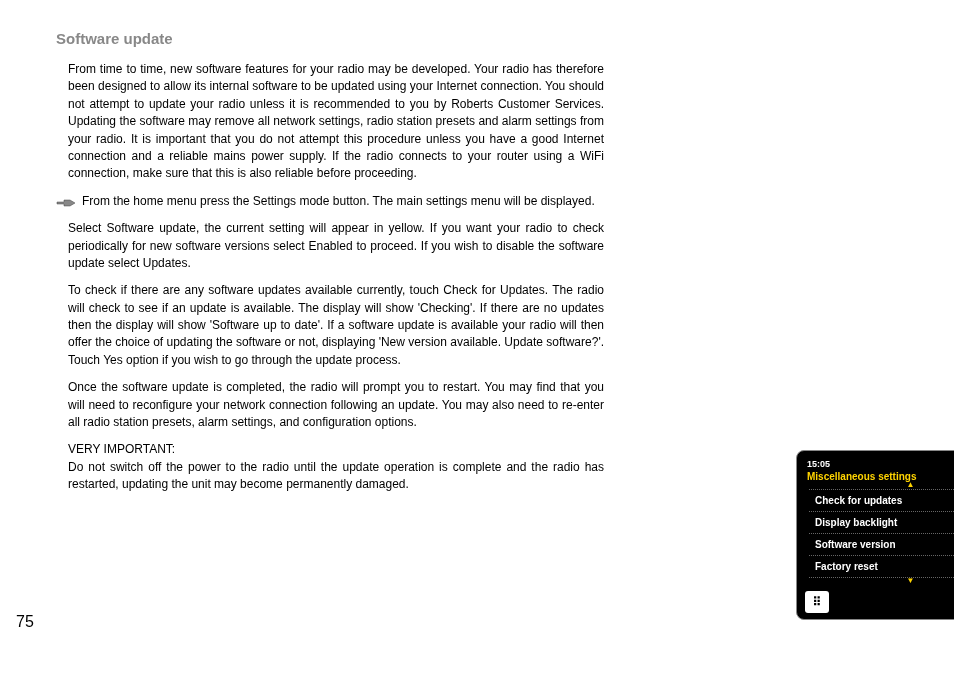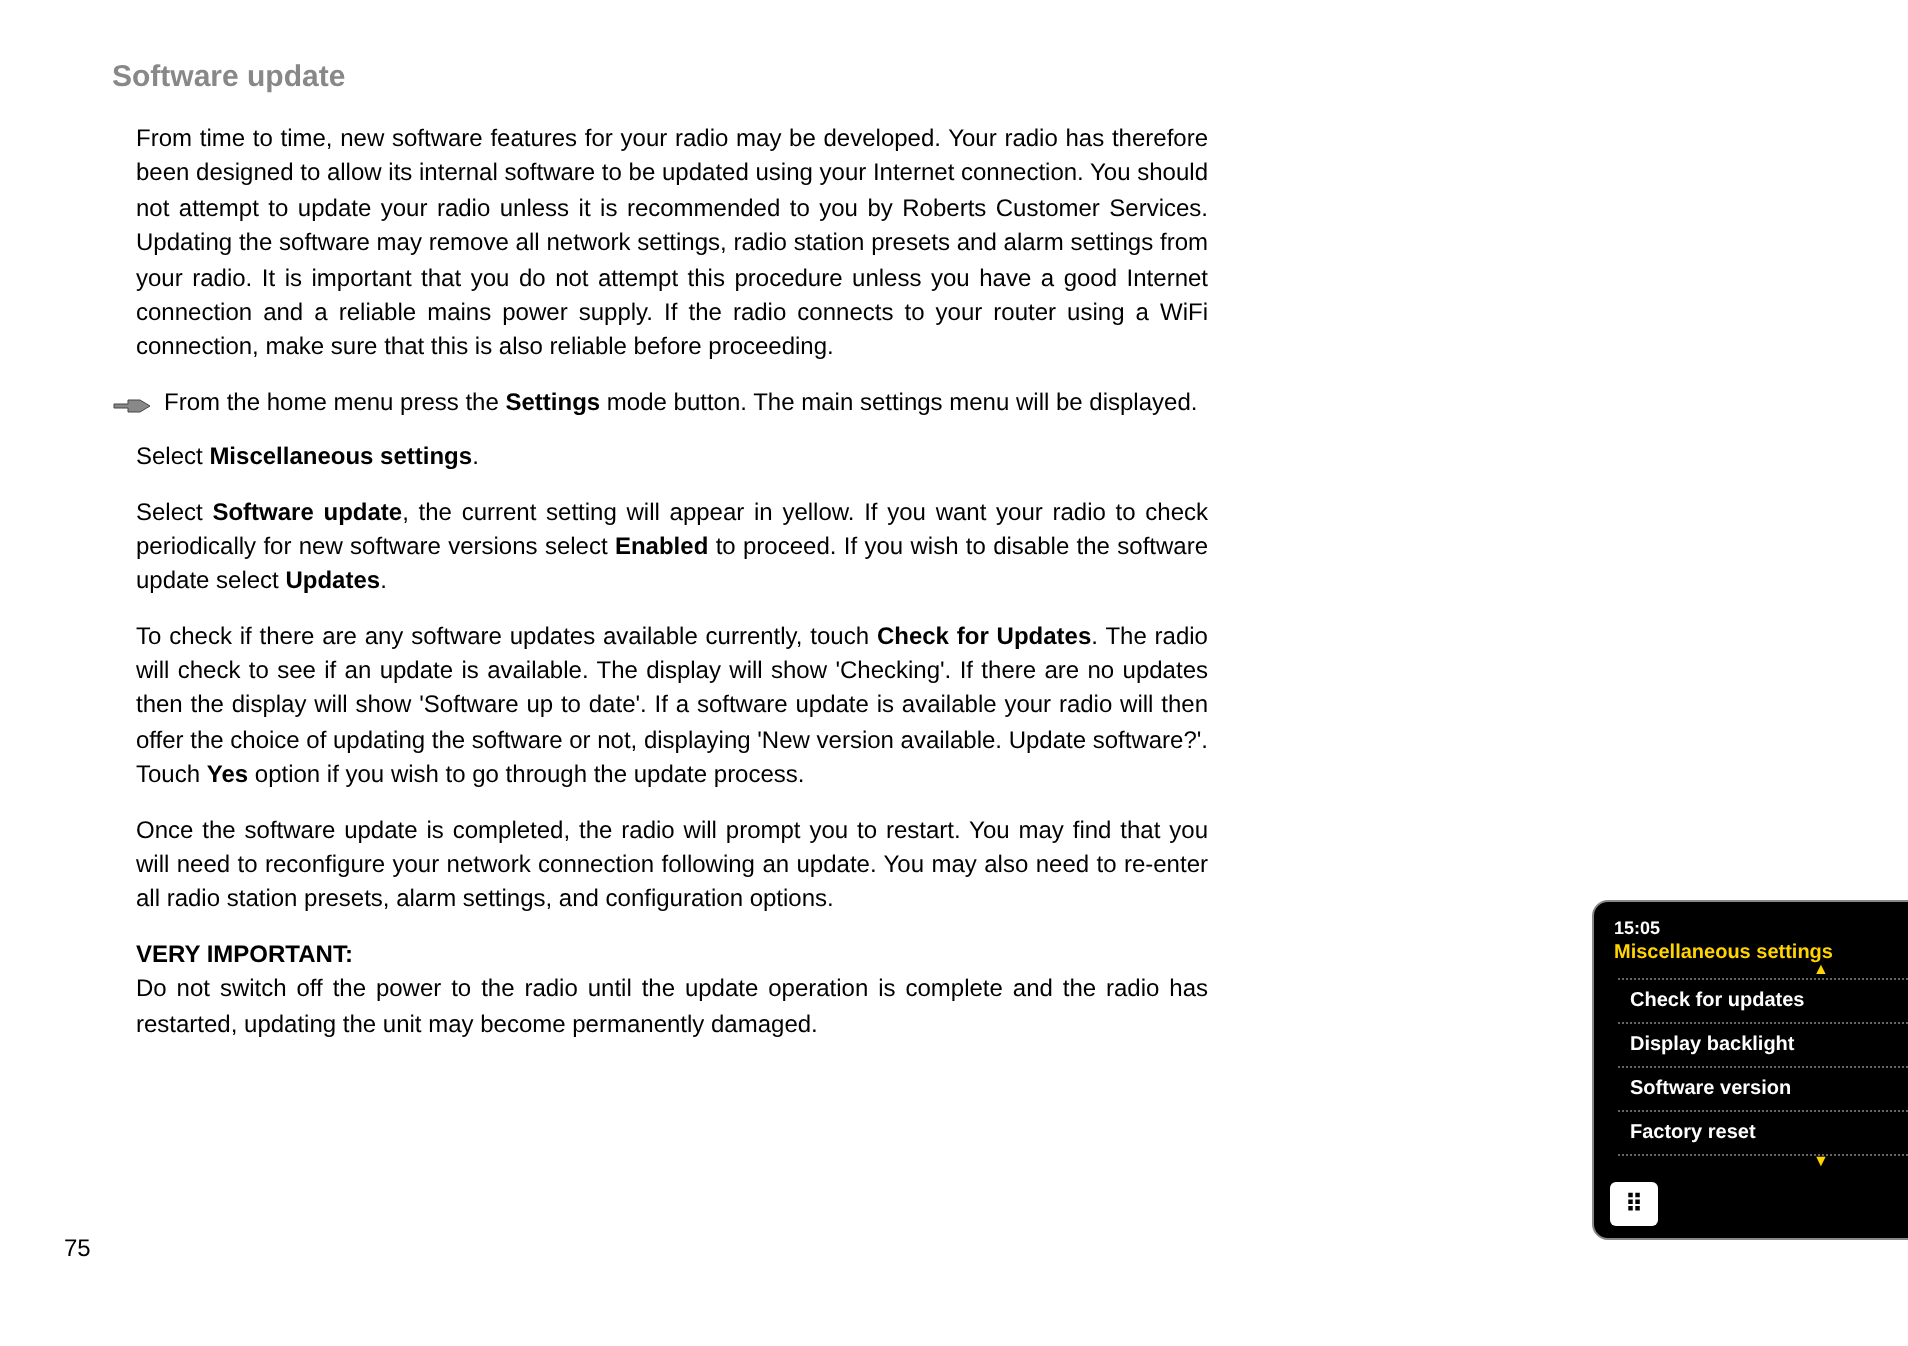--- a/index.html
+++ b/index.html
@@ -36,26 +36,26 @@
     position: relative;
     padding-left: 26px;
     margin-bottom: 10px;
   }
   .indent-step .finger-icon {
     position: absolute;
     left: 0;
     top: 2px;
   }
   .finger-icon svg { width: 20px; height: 14px; }
-  .bold { font-weight: bold; }
+  .bold { font-weight: normal; }
   .page-num {
     position: absolute;
-    left: 32px;
+    left: 16px;
     bottom: 42px;
-    font-size: 12px;
+    font-size: 16px;
   }
 
   .screens {
     position: absolute;
     right: 30px;
     top: 300px;
   }
   .screen {
     width: 255px;
     background: #000;
@@ -133,23 +133,20 @@
 
     <div class="indent-step">
       <span class="finger-icon">
         <svg viewBox="0 0 40 28">
             <path d="M2 14 L16 14 L16 10 L28 10 L38 16 L28 22 L16 22 L16 18 L2 18 Z" fill="#888" stroke="#444" stroke-width="1"></path>
           </svg>
       </span>
       <span>From the home menu press the </span><span class="bold">Settings</span><span> mode button. The main settings menu will be displayed.</span>
     </div>
 
-    <p>
-      <span>Select </span><span class="bold">Miscellaneous settings</span><span>.</span>
-    </p>
 
     <p>
       <span>Select </span><span class="bold">Software update</span><span>, the current setting will appear in yellow. If you want your radio to check periodically for new software versions select </span><span class="bold">Enabled</span><span> to proceed. If you wish to disable the software update select </span><span class="bold">Updates</span><span>.</span>
     </p>
 
     <p>
       <span>To check if there are any software updates available currently, touch </span><span class="bold">Check for Updates</span><span>. The radio will check to see if an update is available. The display will show 'Checking'. If there are no updates then the display will show 'Software up to date'. If a software update is available your radio will then offer the choice of updating the software or not, displaying 'New version available. Update software?'. Touch </span><span class="bold">Yes</span><span> option if you wish to go through the update process.</span>
     </p>
 
     <p>Once the software update is completed, the radio will prompt you to restart. You may find that you will need to reconfigure your network connection following an update. You may also need to re-enter all radio station presets, alarm settings, and configuration options.</p>

